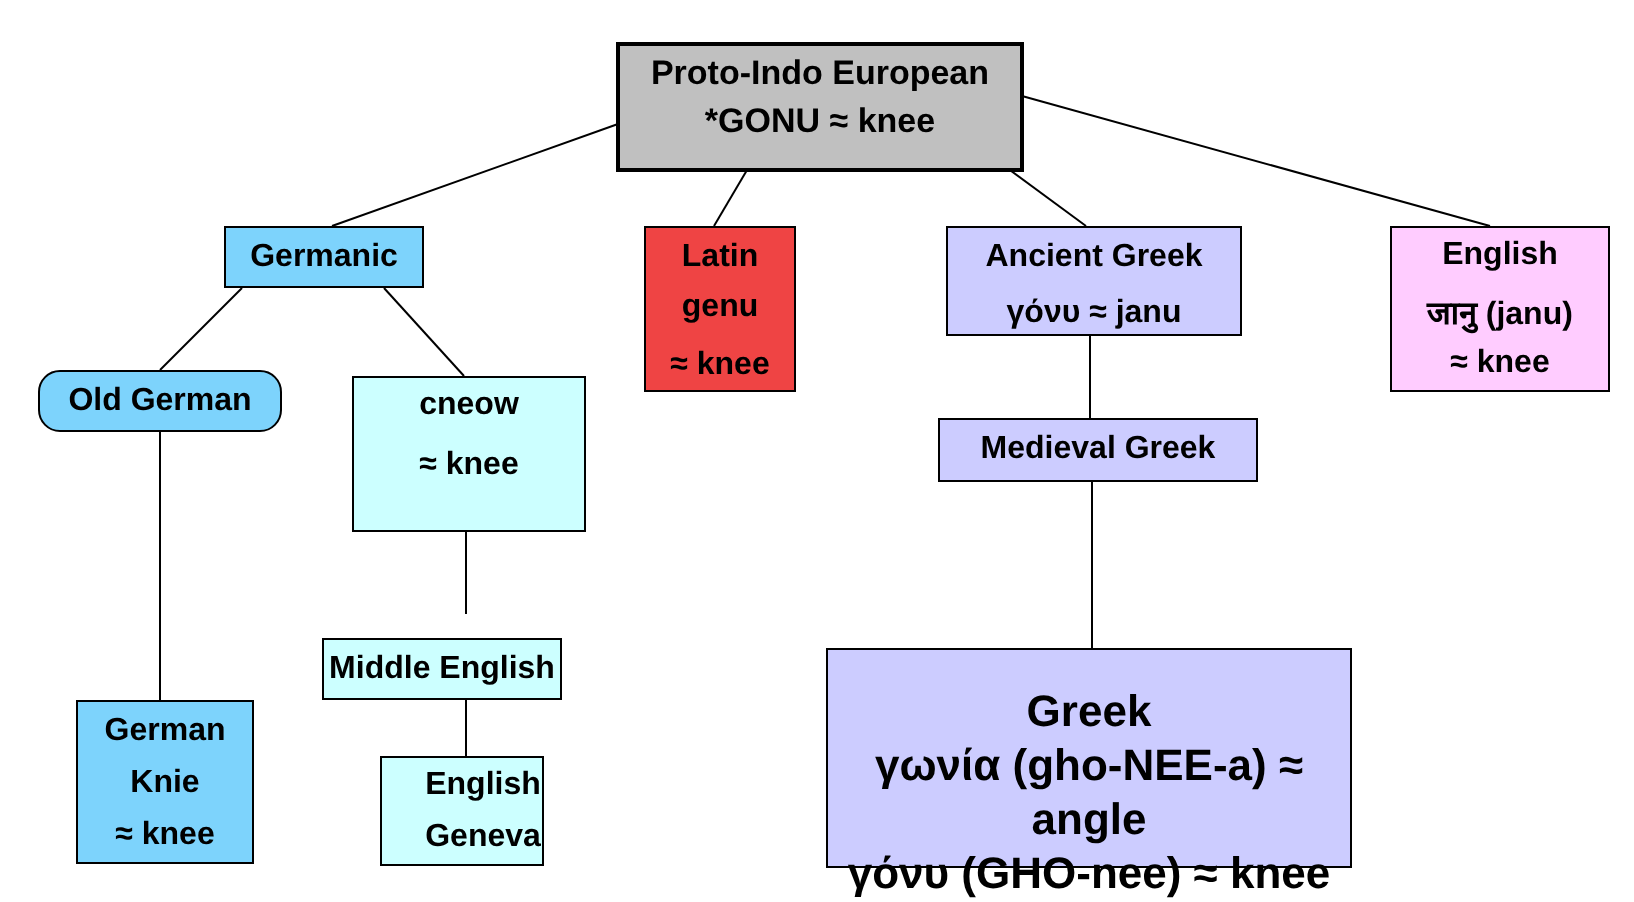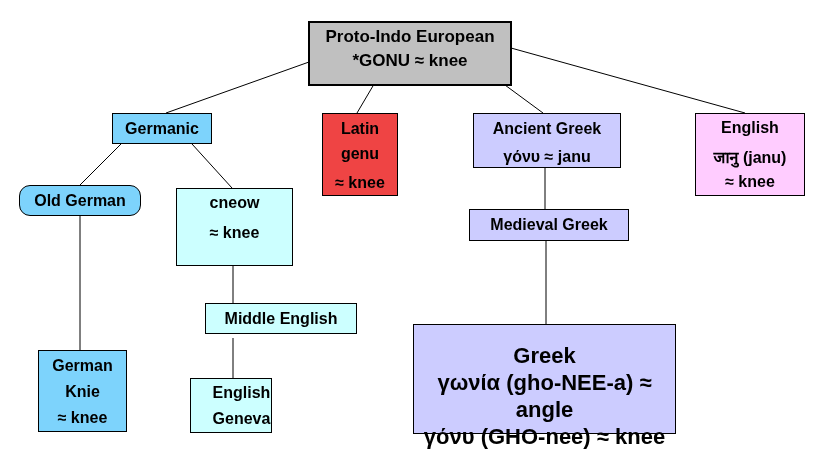--- a/index.html
+++ b/index.html
@@ -37,21 +37,21 @@
   #node-latin{left:322px;top:113px;width:76px;height:83px;padding-top:2px;}
   #node-latin .gap{margin-top:4px;}
   #node-ancient-greek{left:473px;top:113px;width:148px;height:55px;line-height:24px;padding-top:3px;}
   #node-ancient-greek .gap{margin-top:4px;}
   #node-sanskrit{left:695px;top:113px;width:110px;height:83px;line-height:24px;padding-top:2px;}
   #node-sanskrit .gap{margin-top:6px;}
   #node-old-german{left:19px;top:185px;width:122px;height:31px;border-radius:11px;}
   #node-old-english{left:176px;top:188px;width:117px;height:78px;line-height:23px;padding-top:2px;}
   #node-old-english .gap{margin-top:7px;}
   #node-medieval-greek{left:469px;top:209px;width:160px;height:32px;}
-  #node-middle-english{left:161px;top:303px;width:152px;height:31px;margin-left:44px;}
+  #node-middle-english{left:161px;top:319px;width:120px;height:31px;}
   #node-german{left:38px;top:350px;width:89px;height:82px;line-height:26px;padding-top:2px;}
   #node-english-geneva{left:190px;top:378px;width:82px;height:55px;line-height:26px;padding-top:1px;padding-left:21px;}
   #node-greek{left:413px;top:324px;width:263px;height:110px;font-size:22px;line-height:27px;padding-top:17px;}
 </style>
 </head>
 <body>
 
 <div id="canvas">
 
   <svg id="edges" viewBox="0 0 817 451" xmlns="http://www.w3.org/2000/svg">

